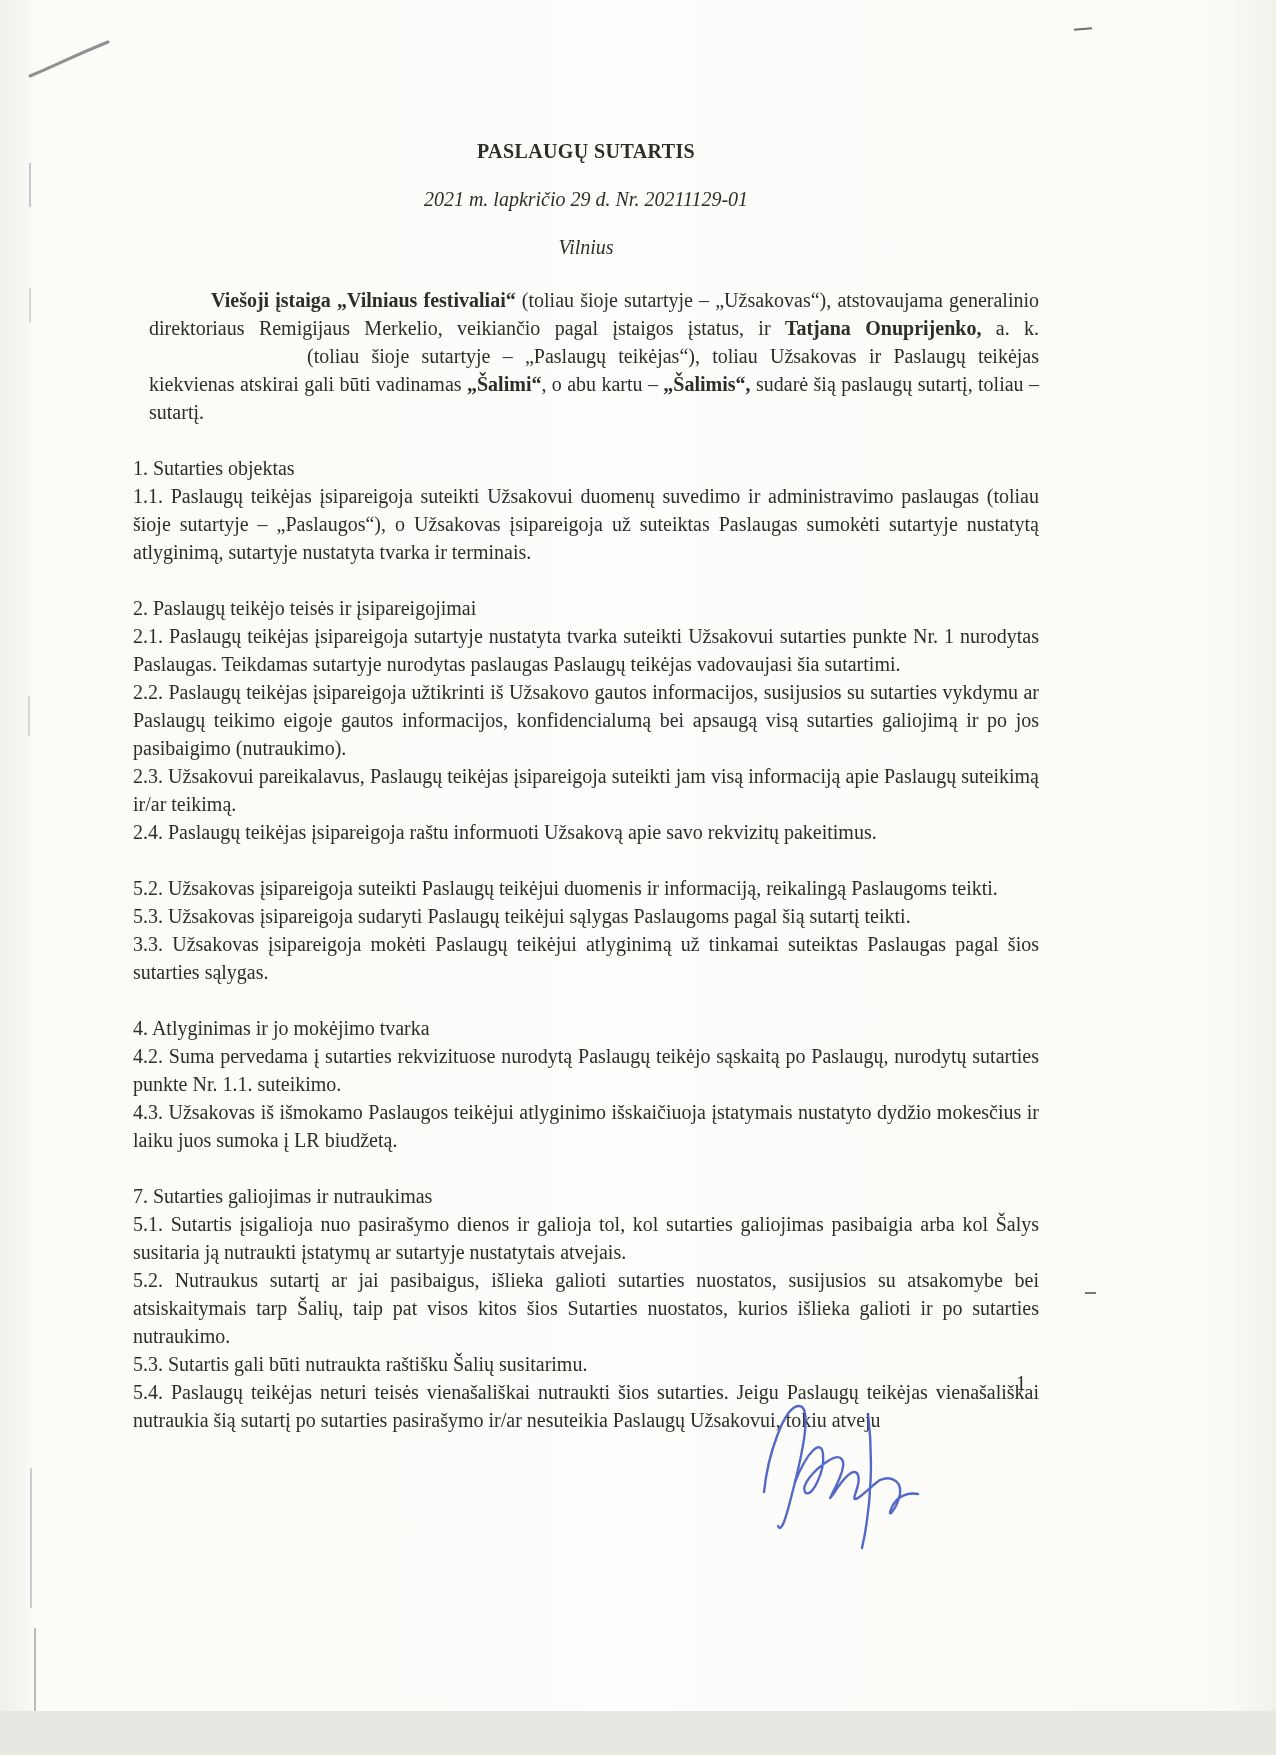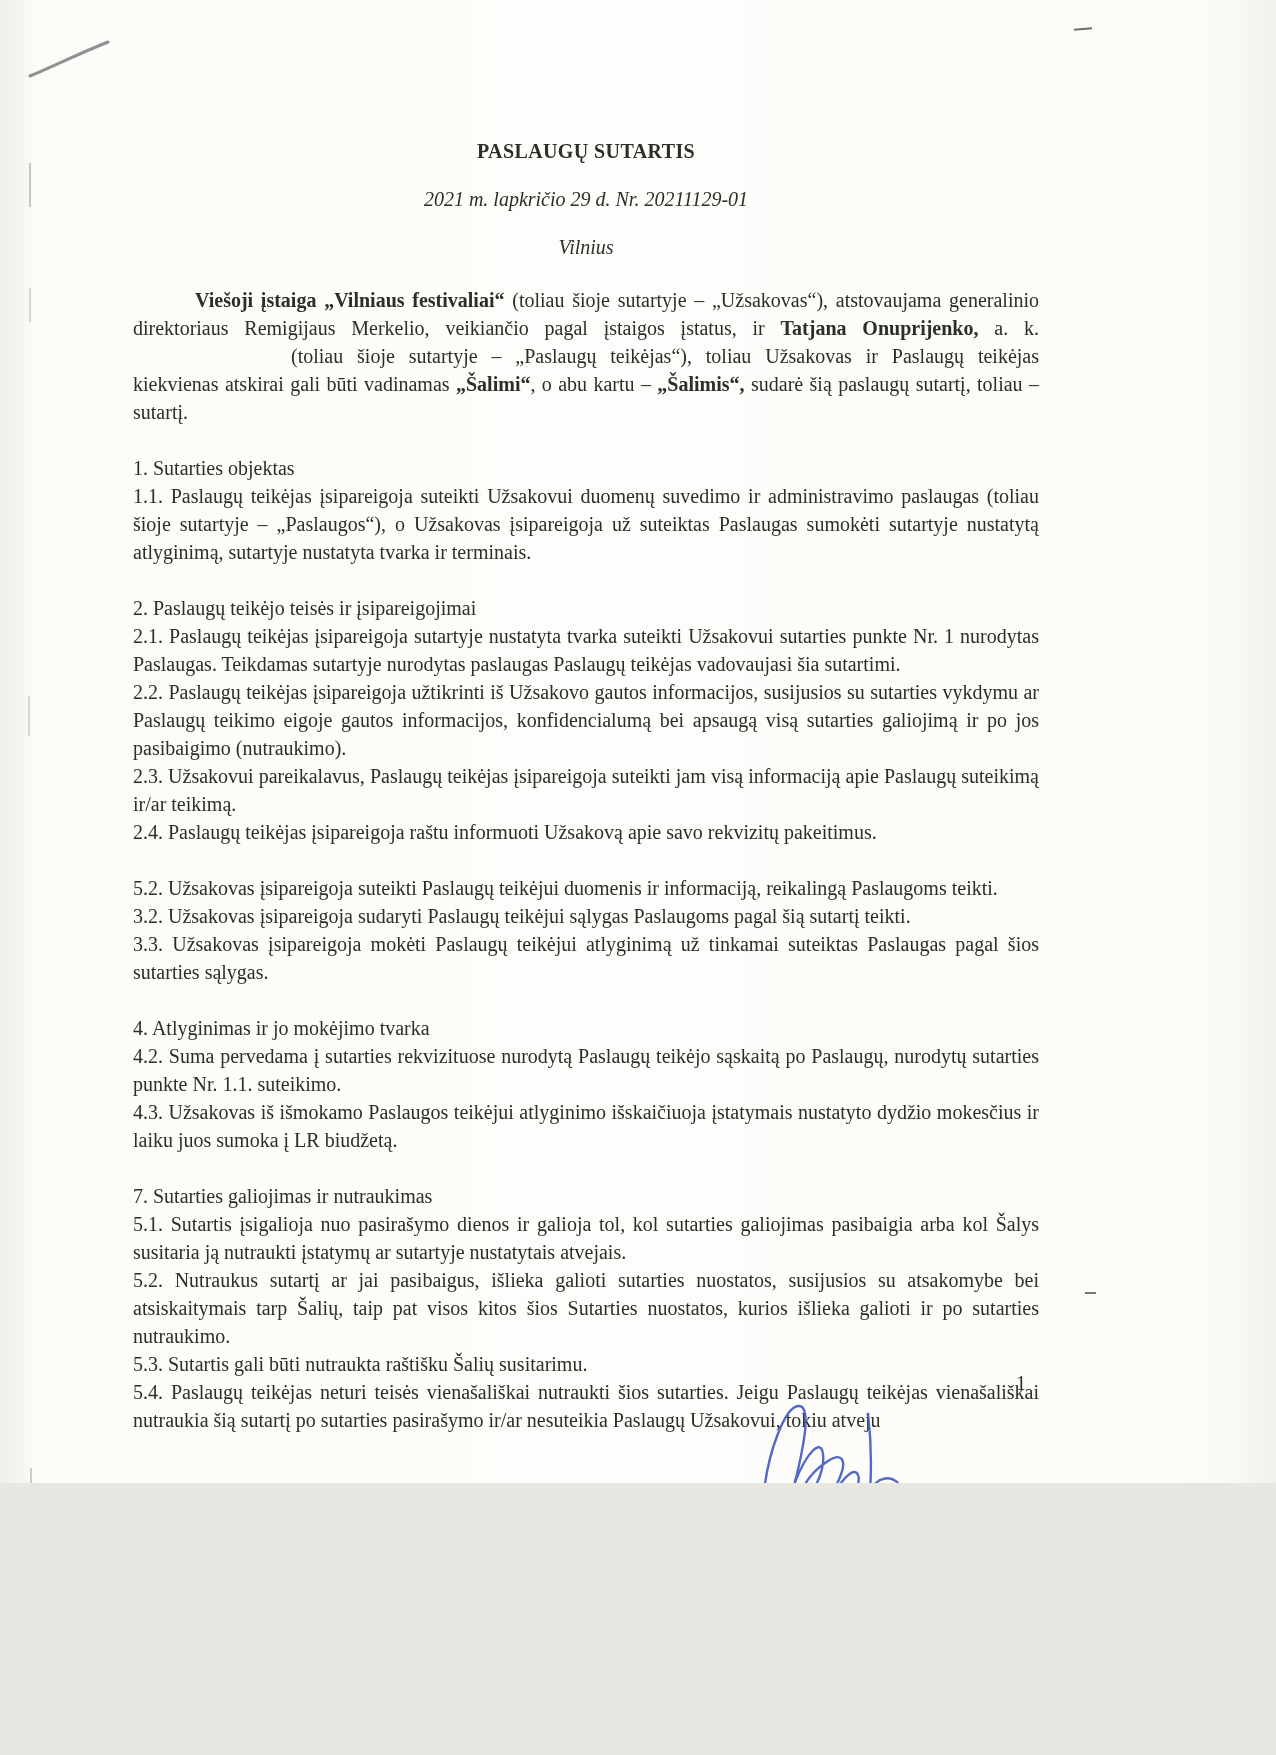--- a/index.html
+++ b/index.html
@@ -3,38 +3,38 @@
 <meta charset="utf-8">
 <style>
   * { margin:0; padding:0; box-sizing:border-box; }
   html, body { width:1276px; height:1755px; }
   body {
     font-family:"Liberation Serif","DejaVu Serif",serif;
     background:#e9e7e2;
   }
   .page {
     position:relative;
-    width:1276px; height:1483px;
+    width:1276px; height:1711px;
     background:linear-gradient(90deg,#f1efe9 0%,#fcfbf8 3%,#fdfdfb 50%,#fbfaf7 96%,#f3f1ec 100%);
     color:#2f2d27;
     overflow:hidden;
   }
   .content {
     position:absolute;
     left:133px; top:140px; width:906px;
   }
   .title {
     text-align:center; font-weight:bold;
     font-size:20px; letter-spacing:.4px;
   }
   .dateline, .city {
     text-align:center; font-size:20px; margin-top:25px;font-style:italic;
   }
   .bodytext { font-size:20px; line-height:28px; text-align:justify; }
-  .preamble { margin-top:27px; text-indent:62px; }
+  .preamble { margin-top:27px; text-indent:62px;margin-left:16px; }
   .b { font-weight:bold; }
   .gap { display:inline-block; width:158px; }
   .section { margin-top:28px; }
   .heading { font-weight:normal; font-size:20px; line-height:28px; }
   .clause { font-size:20px; line-height:28px; text-align:justify; }
   .pagenum {
     position:absolute; left:1016px; top:1372px; font-size:20px; color:#2f2d27;
   }
   
   .pen-stroke { position:absolute; left:24px; top:30px; }
@@ -78,21 +78,21 @@
         </div>
         <div class="section">
           <p class="heading">2. Paslaugų teikėjo teisės ir įsipareigojimai</p>
           <p class="clause">2.1. Paslaugų teikėjas įsipareigoja sutartyje nustatyta tvarka suteikti Užsakovui sutarties punkte Nr. 1 nurodytas Paslaugas. Teikdamas sutartyje nurodytas paslaugas Paslaugų teikėjas vadovaujasi šia sutartimi.</p>
           <p class="clause">2.2. Paslaugų teikėjas įsipareigoja užtikrinti iš Užsakovo gautos informacijos, susijusios su sutarties vykdymu ar Paslaugų teikimo eigoje gautos informacijos, konfidencialumą bei apsaugą visą sutarties galiojimą ir po jos pasibaigimo (nutraukimo).</p>
           <p class="clause">2.3. Užsakovui pareikalavus, Paslaugų teikėjas įsipareigoja suteikti jam visą informaciją apie Paslaugų suteikimą ir/ar teikimą.</p>
           <p class="clause">2.4. Paslaugų teikėjas įsipareigoja raštu informuoti Užsakovą apie savo rekvizitų pakeitimus.</p>
         </div>
         <div class="section">
           <p class="clause">5.2. Užsakovas įsipareigoja suteikti Paslaugų teikėjui duomenis ir informaciją, reikalingą Paslaugoms teikti.</p>
-          <p class="clause">3.2. Užsakovas įsipareigoja sudaryti Paslaugų teikėjui sąlygas Paslaugoms pagal šią sutartį teikti.</p>
+          <p class="clause">5.3. Užsakovas įsipareigoja sudaryti Paslaugų teikėjui sąlygas Paslaugoms pagal šią sutartį teikti.</p>
           <p class="clause">3.3. Užsakovas įsipareigoja mokėti Paslaugų teikėjui atlyginimą už tinkamai suteiktas Paslaugas pagal šios sutarties sąlygas.</p>
         </div>
         <div class="section">
           <p class="heading">4. Atlyginimas ir jo mokėjimo tvarka</p>
           <p class="clause">4.2. Suma pervedama į sutarties rekvizituose nurodytą Paslaugų teikėjo sąskaitą po Paslaugų, nurodytų sutarties punkte Nr. 1.1. suteikimo.</p>
           <p class="clause">4.3. Užsakovas iš išmokamo Paslaugos teikėjui atlyginimo išskaičiuoja įstatymais nustatyto dydžio mokesčius ir laiku juos sumoka į LR biudžetą.</p>
         </div>
         <div class="section">
           <p class="heading">7. Sutarties galiojimas ir nutraukimas</p>
           <p class="clause">5.1. Sutartis įsigalioja nuo pasirašymo dienos ir galioja tol, kol sutarties galiojimas pasibaigia arba kol Šalys susitaria ją nutraukti įstatymų ar sutartyje nustatytais atvejais.</p>

